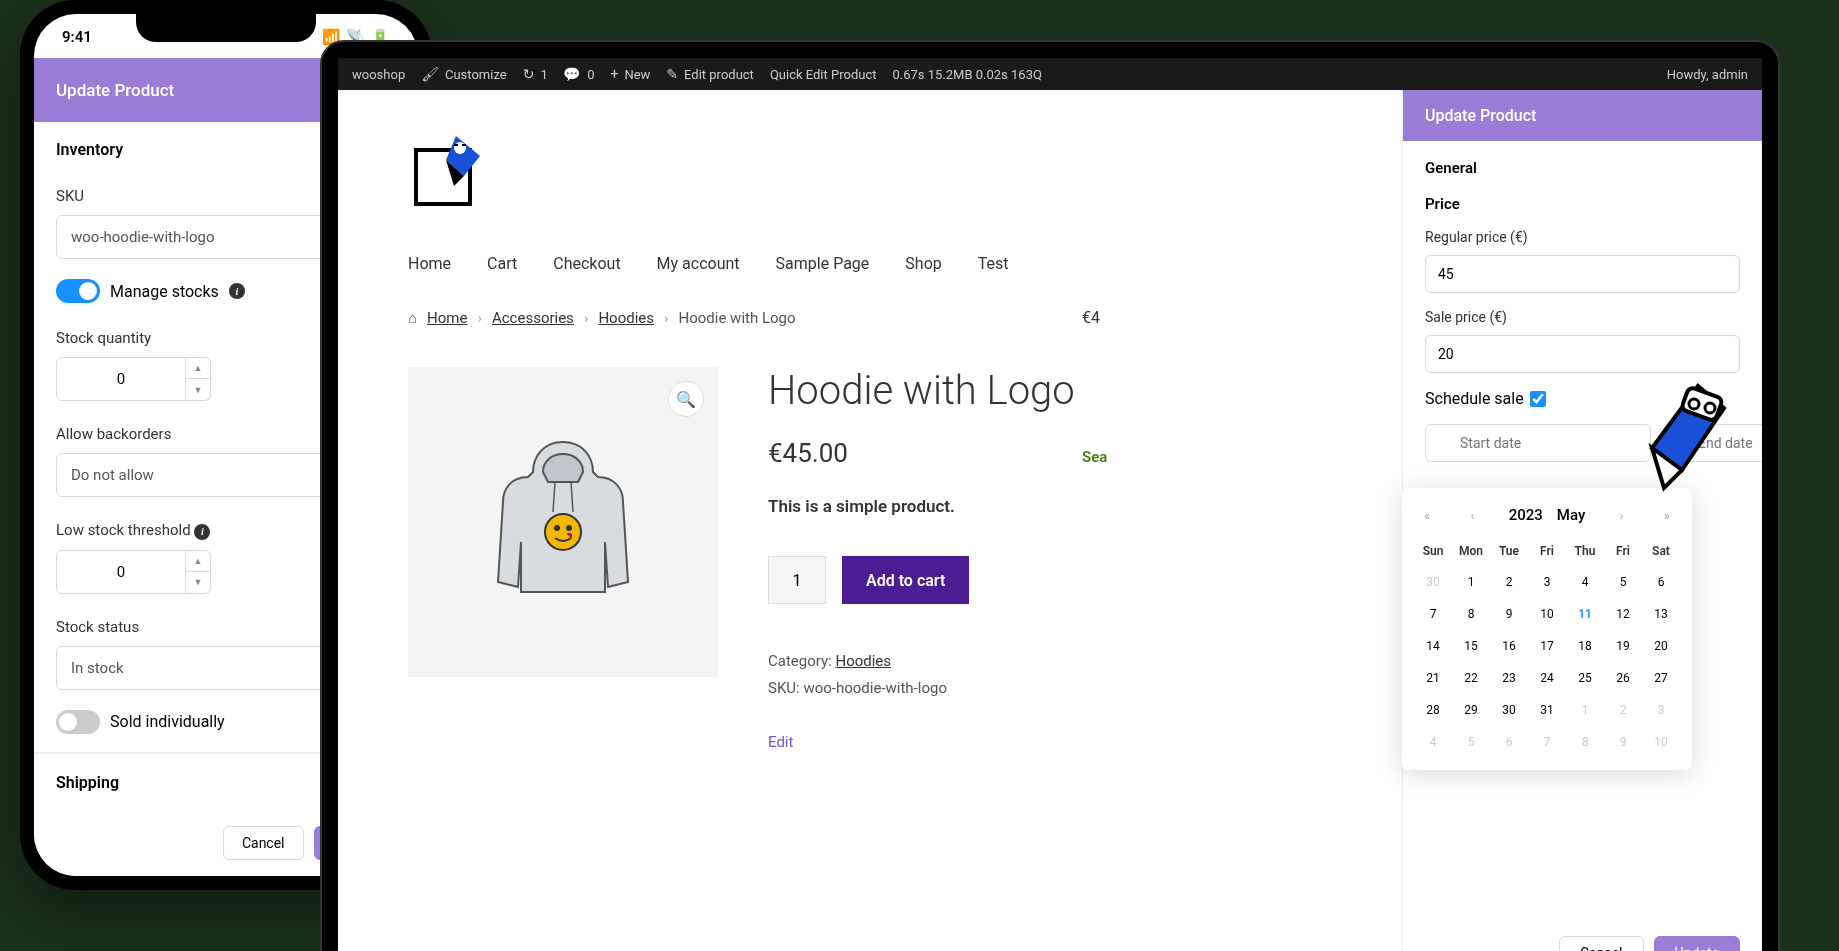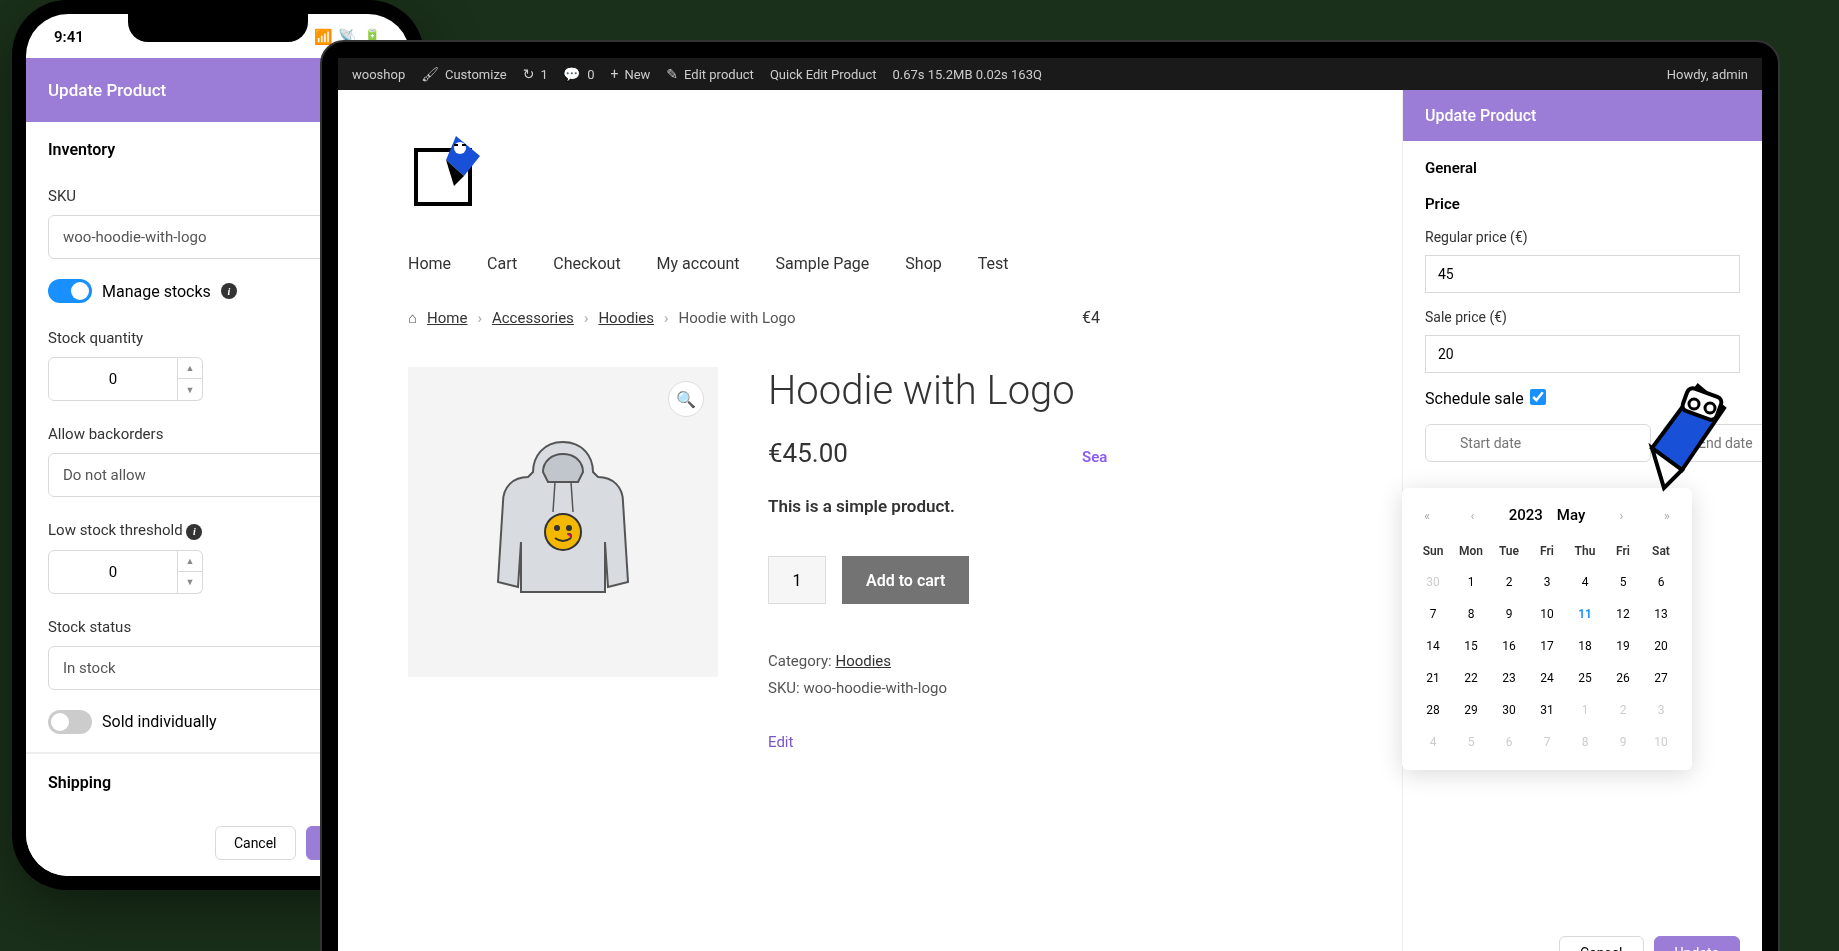--- a/index.html
+++ b/index.html
@@ -1,19 +1,19 @@
 <!DOCTYPE html>
 <html><head>
 <meta charset="utf-8">
 <style>
 *{box-sizing:border-box;margin:0;padding:0;font-family:-apple-system,BlinkMacSystemFont,"Segoe UI",Roboto,sans-serif}
 body{background:#1a301a;width:1839px;height:951px;position:relative;overflow:hidden}
 
 
-.phone{position:absolute;left:12px;top:0;width:412px;height:890px;background:#000;border-radius:55px;padding:14px;box-shadow:0 20px 60px rgba(0,0,0,0.4)}
+.phone{position:absolute;left:20px;top:0;width:412px;height:890px;background:#000;border-radius:55px;padding:14px;box-shadow:0 20px 60px rgba(0,0,0,0.4)}
 .phone-screen{background:#fff;border-radius:42px;width:100%;height:100%;overflow:hidden;position:relative}
 .phone-notch{position:absolute;top:0;left:50%;transform:translateX(-50%);width:180px;height:28px;background:#000;border-radius:0 0 20px 20px;z-index:10}
 .phone-status{display:flex;justify-content:space-between;padding:14px 28px 0;font-size:15px;font-weight:600}
 .phone-status-right{display:flex;gap:6px;align-items:center}
 .phone-header{background:#9b7dd8;color:#fff;padding:18px 22px;display:flex;justify-content:space-between;align-items:center;margin-top:12px}
 .phone-header-title{font-size:17px;font-weight:500}
 .phone-close{font-size:24px;cursor:pointer}
 .phone-body{padding:0;overflow-y:auto;height:calc(100% - 110px)}
 .phone-section{border-bottom:1px solid #eee}
 .phone-section-head{display:flex;justify-content:space-between;align-items:flex-start;padding:18px 22px;font-size:16px;font-weight:600}
@@ -76,55 +76,55 @@
 
 .product{display:flex;gap:50px}
 .product-image{width:310px;height:310px;background:#f4f4f4;display:flex;align-items:center;justify-content:center;position:relative}
 .product-image-zoom{position:absolute;top:14px;right:14px;width:36px;height:36px;border-radius:50%;background:#fff;border:1px solid #ddd;display:flex;align-items:center;justify-content:center;cursor:pointer}
 .product-info{flex:1}
 .product-title{font-size:40px;font-weight:300;color:#333;margin-bottom:24px}
 .product-price{font-size:26px;color:#333;margin-bottom:28px}
 .product-desc{font-size:17px;color:#333;font-weight:600;margin-bottom:40px}
 .product-cart{display:flex;gap:16px;margin-bottom:44px}
 .qty-input{width:58px;height:48px;text-align:center;border:1px solid #ddd;font-size:16px;background:#f6f6f6}
-.add-cart-btn{background:#737373;color:#fff;padding:0 24px;height:48px;border:none;font-size:16px;font-weight:600;cursor:pointer}
+.add-cart-btn{background:#4c1d95;color:#fff;padding:0 24px;height:48px;border:none;font-size:16px;font-weight:600;cursor:pointer}
 .product-meta{font-size:15px;color:#555;line-height:1.8}
 .product-meta a{color:#333;text-decoration:underline}
 .product-edit{margin-top:30px}
 .product-edit a{color:#7956c4;font-size:15px}
 
 
 .panel-header{background:#9b7dd8;color:#fff;padding:16px 22px;font-size:16px;font-weight:500}
 .panel-body{padding:18px 22px;flex:1;overflow:visible}
 .panel-section-title{font-size:15px;font-weight:600;margin-bottom:18px}
 .panel-sub{font-size:15px;font-weight:600;margin:10px 0 16px}
 .panel-label{font-size:14px;color:#333;margin-bottom:10px}
-.panel-input{width:100%;padding:10px 12px;border:1px solid #d9d9d9;border-radius:0;font-size:14px;margin-bottom:16px}
-.panel-check-row{display:flex;align-items:flex-start;gap:6px;margin-bottom:16px}
+.panel-input{width:100%;padding:10px 12px;border:1px solid #d9d9d9;border-radius:6px;font-size:14px;margin-bottom:16px}
+.panel-check-row{display:flex;align-items:center;gap:6px;margin-bottom:16px}
 .panel-checkbox{width:16px;height:16px;accent-color:#1890ff}
 .panel-date-row{display:flex;gap:12px}
 .panel-date{flex:1;padding:10px 12px 10px 34px;border:1px solid #d9d9d9;border-radius:6px;font-size:14px;position:relative}
 .panel-date-wrap{position:relative;flex:1}
 .panel-date-icon{position:absolute;left:10px;top:10px;color:#bbb;font-size:14px}
 .panel-footer{padding:16px 22px;display:flex;justify-content:flex-end;gap:10px}
 .panel-btn{padding:8px 20px;border-radius:6px;font-size:14px;cursor:pointer;border:1px solid #d9d9d9;background:#fff}
 .panel-btn.primary{background:#9b7dd8;color:#fff;border-color:#9b7dd8}
 
 
 .calendar{position:absolute;right:70px;top:430px;background:#fff;box-shadow:0 4px 24px rgba(0,0,0,0.15);border-radius:6px;width:290px;padding:12px;z-index:50}
 .cal-header{display:flex;justify-content:space-between;align-items:center;padding:6px 4px 12px}
 .cal-nav{color:#aaa;cursor:pointer;font-size:13px;padding:0 6px}
 .cal-title{font-size:15px;font-weight:500;display:flex;gap:14px}
 .cal-grid{display:grid;grid-template-columns:repeat(7,1fr);text-align:center}
 .cal-dow{font-size:12px;font-weight:600;color:#333;padding:8px 0}
 .cal-day{font-size:12px;padding:9px 0;cursor:pointer}
 .cal-day.muted{color:#ccc}
 .cal-day.today{color:#1890ff;font-weight:600}
 .price-peek{position:absolute;font-size:16px;color:#333}
-.search-peek{position:absolute;font-size:15px;color:#8b5cf6;font-weight:600}
+.search-peek{position:absolute;font-size:15px;color:#4d7c0f;font-weight:600}
 
 
 .plugin-badge{position:absolute;right:30px;top:320px;width:120px;height:120px;z-index:60}
 
 
 .hoodie-svg{width:200px;height:200px}
 
 .chev{color:#999;font-size:18px}
 </style>
 </head>

